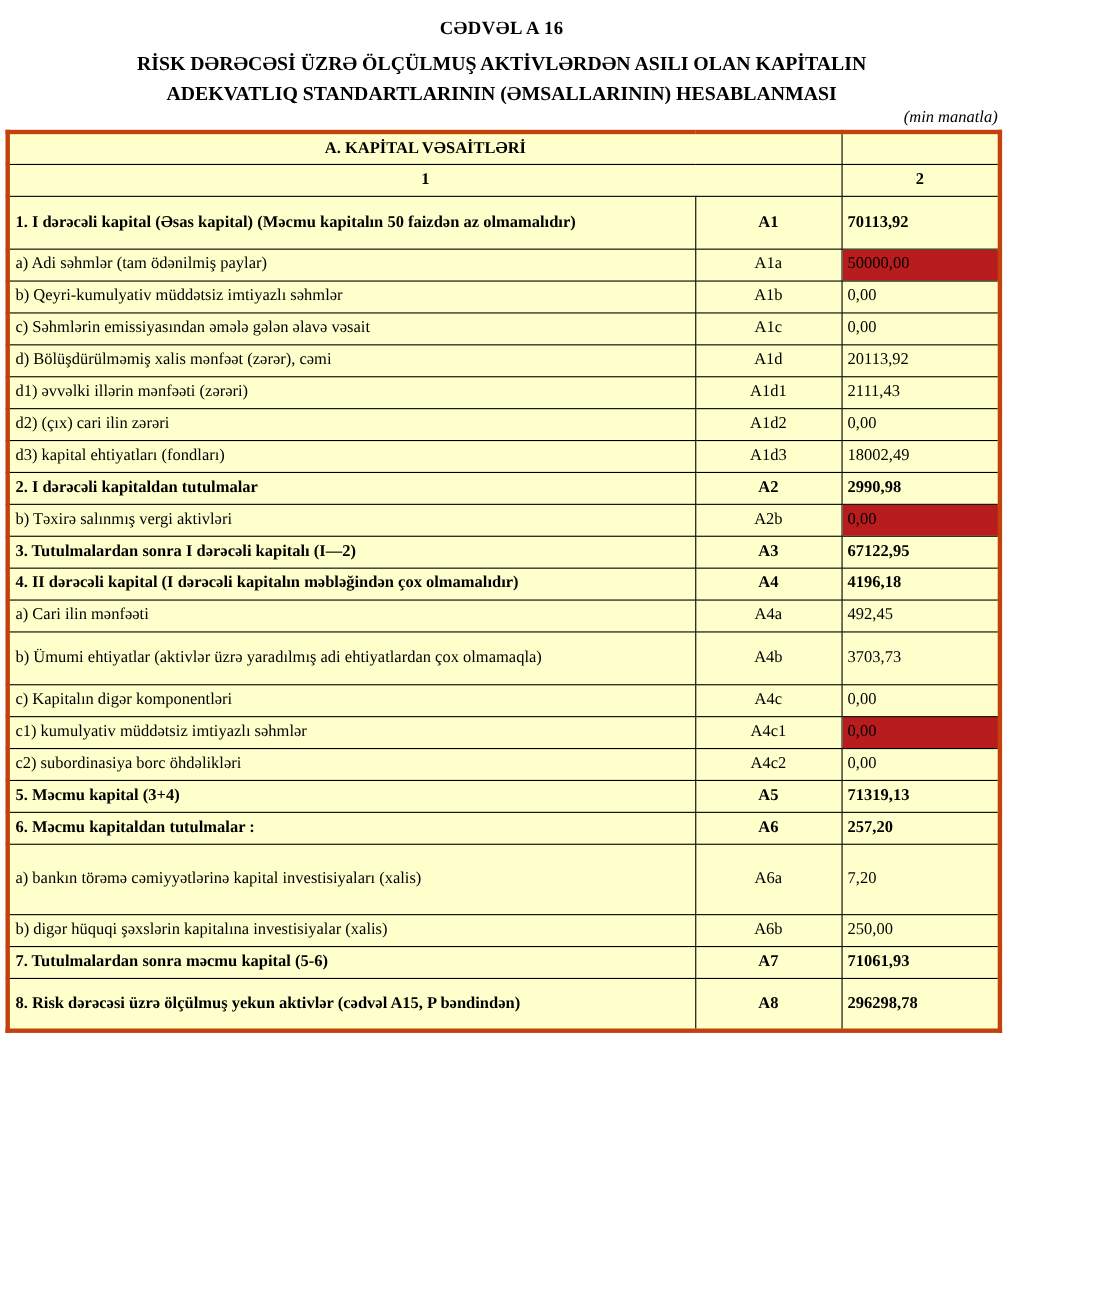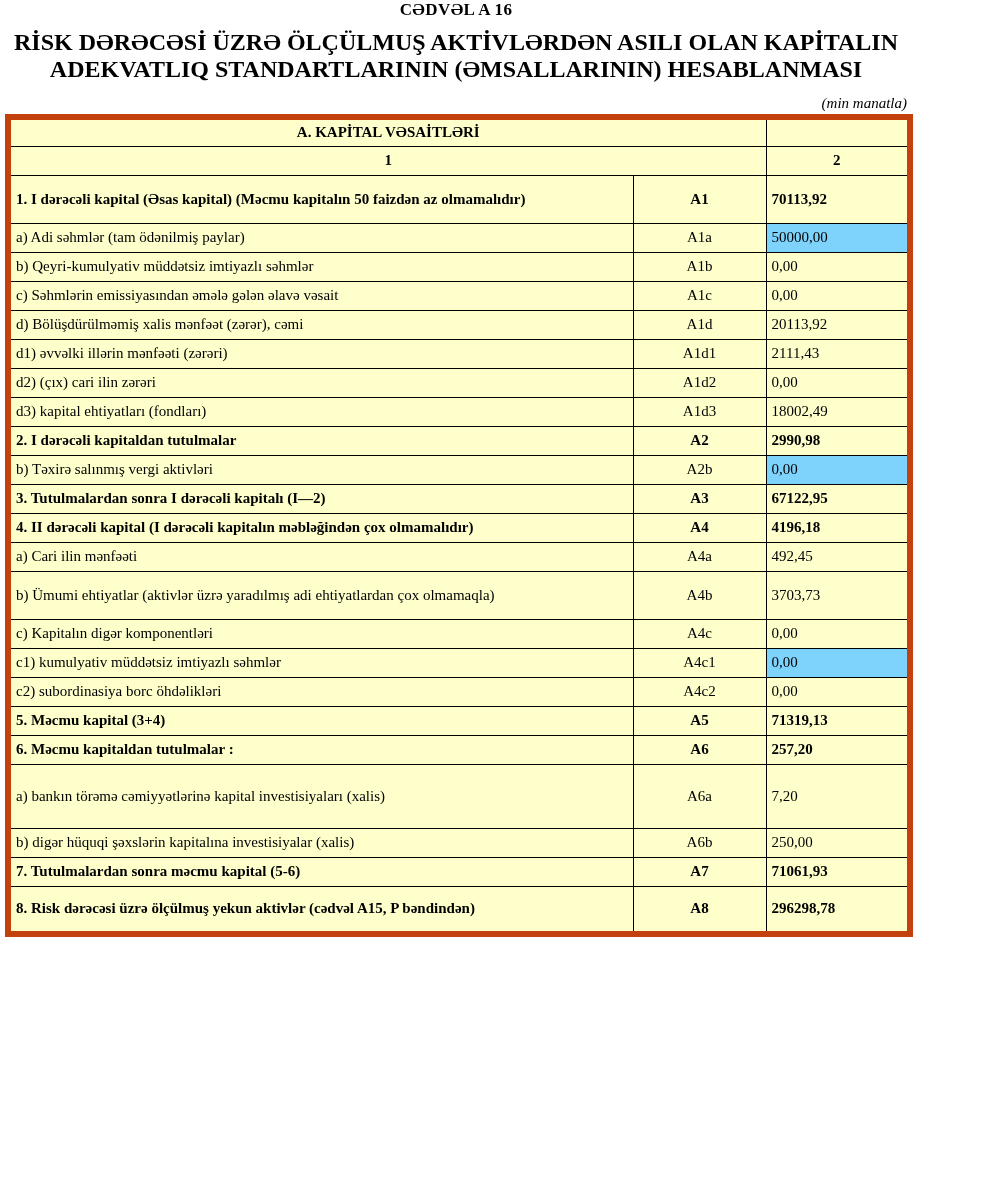--- a/index.html
+++ b/index.html
@@ -3,49 +3,49 @@
 <meta charset="utf-8">
 <style>
   * { box-sizing: border-box; }
   html, body { margin: 0; padding: 0; }
   body {
     width: 1000px;
     background: #ffffff;
     color: #000000;
     font-family: "Liberation Serif", serif;
   }
-  .page { width: 1000px; }
+  .page { width: 1000px; padding-top: 16px; }
 
   .head-block { width: 902px; margin-left: 5px; text-align: center; }
   .table-no { font-weight: bold; font-size: 17px; letter-spacing: 0.4px; }
-  .title-line { font-weight: bold; font-size: 24px; line-height: 27px; }
+  .title-line { font-weight: bold; font-size: 18px; line-height: 27px; }
   .title-wrap { margin-top: 9px; }
 
   .unit-note {
     width: 902px; margin-left: 5px; text-align: right;
-    font-style: italic; font-size: 15px; margin-top: 12px; margin-bottom: 2px;
+    font-style: italic; font-size: 15px; margin-bottom: 2px;
   }
 
   table { border-collapse: collapse; background: #FFFFCC; margin-left: 5px; table-layout: fixed; }
-  .capital-table { width: 902px; border: 6px solid #c2410c; }
+  .capital-table { width: 902px; border: 4px solid #c2410c; }
   .capital-table td {
     border: 1px solid #000;
     font-size: 15px;
     padding: 2px 5px;
     vertical-align: middle;
     height: 29px;
     overflow: hidden;
   }
   .section-header { text-align: center; font-weight: bold; font-size: 16px; height: 30px; }
   .section-header-right { height: 30px; }
   .colnum { text-align: center; font-weight: bold; height: 20px; }
   .code { text-align: center; }
   .value { text-align: left; padding-right: 4px; }
   .bold { font-weight: bold; }
-  .white { background: #7dd3fc; }
+  .white { background: #b91c1c; }
   .ind0 { padding-left: 6px; }
   .ind1 { padding-left: 17px; }
   .ind2 { padding-left: 31px; }
   tr.tall td { height: 48px; }
   tr.xtall td { height: 64px; }
 
   .percent-note {
     width: 990px; margin-left: 5px; text-align: right;
     font-style: italic; font-size: 15px; margin-top: 16px; margin-bottom: 2px;
   }

